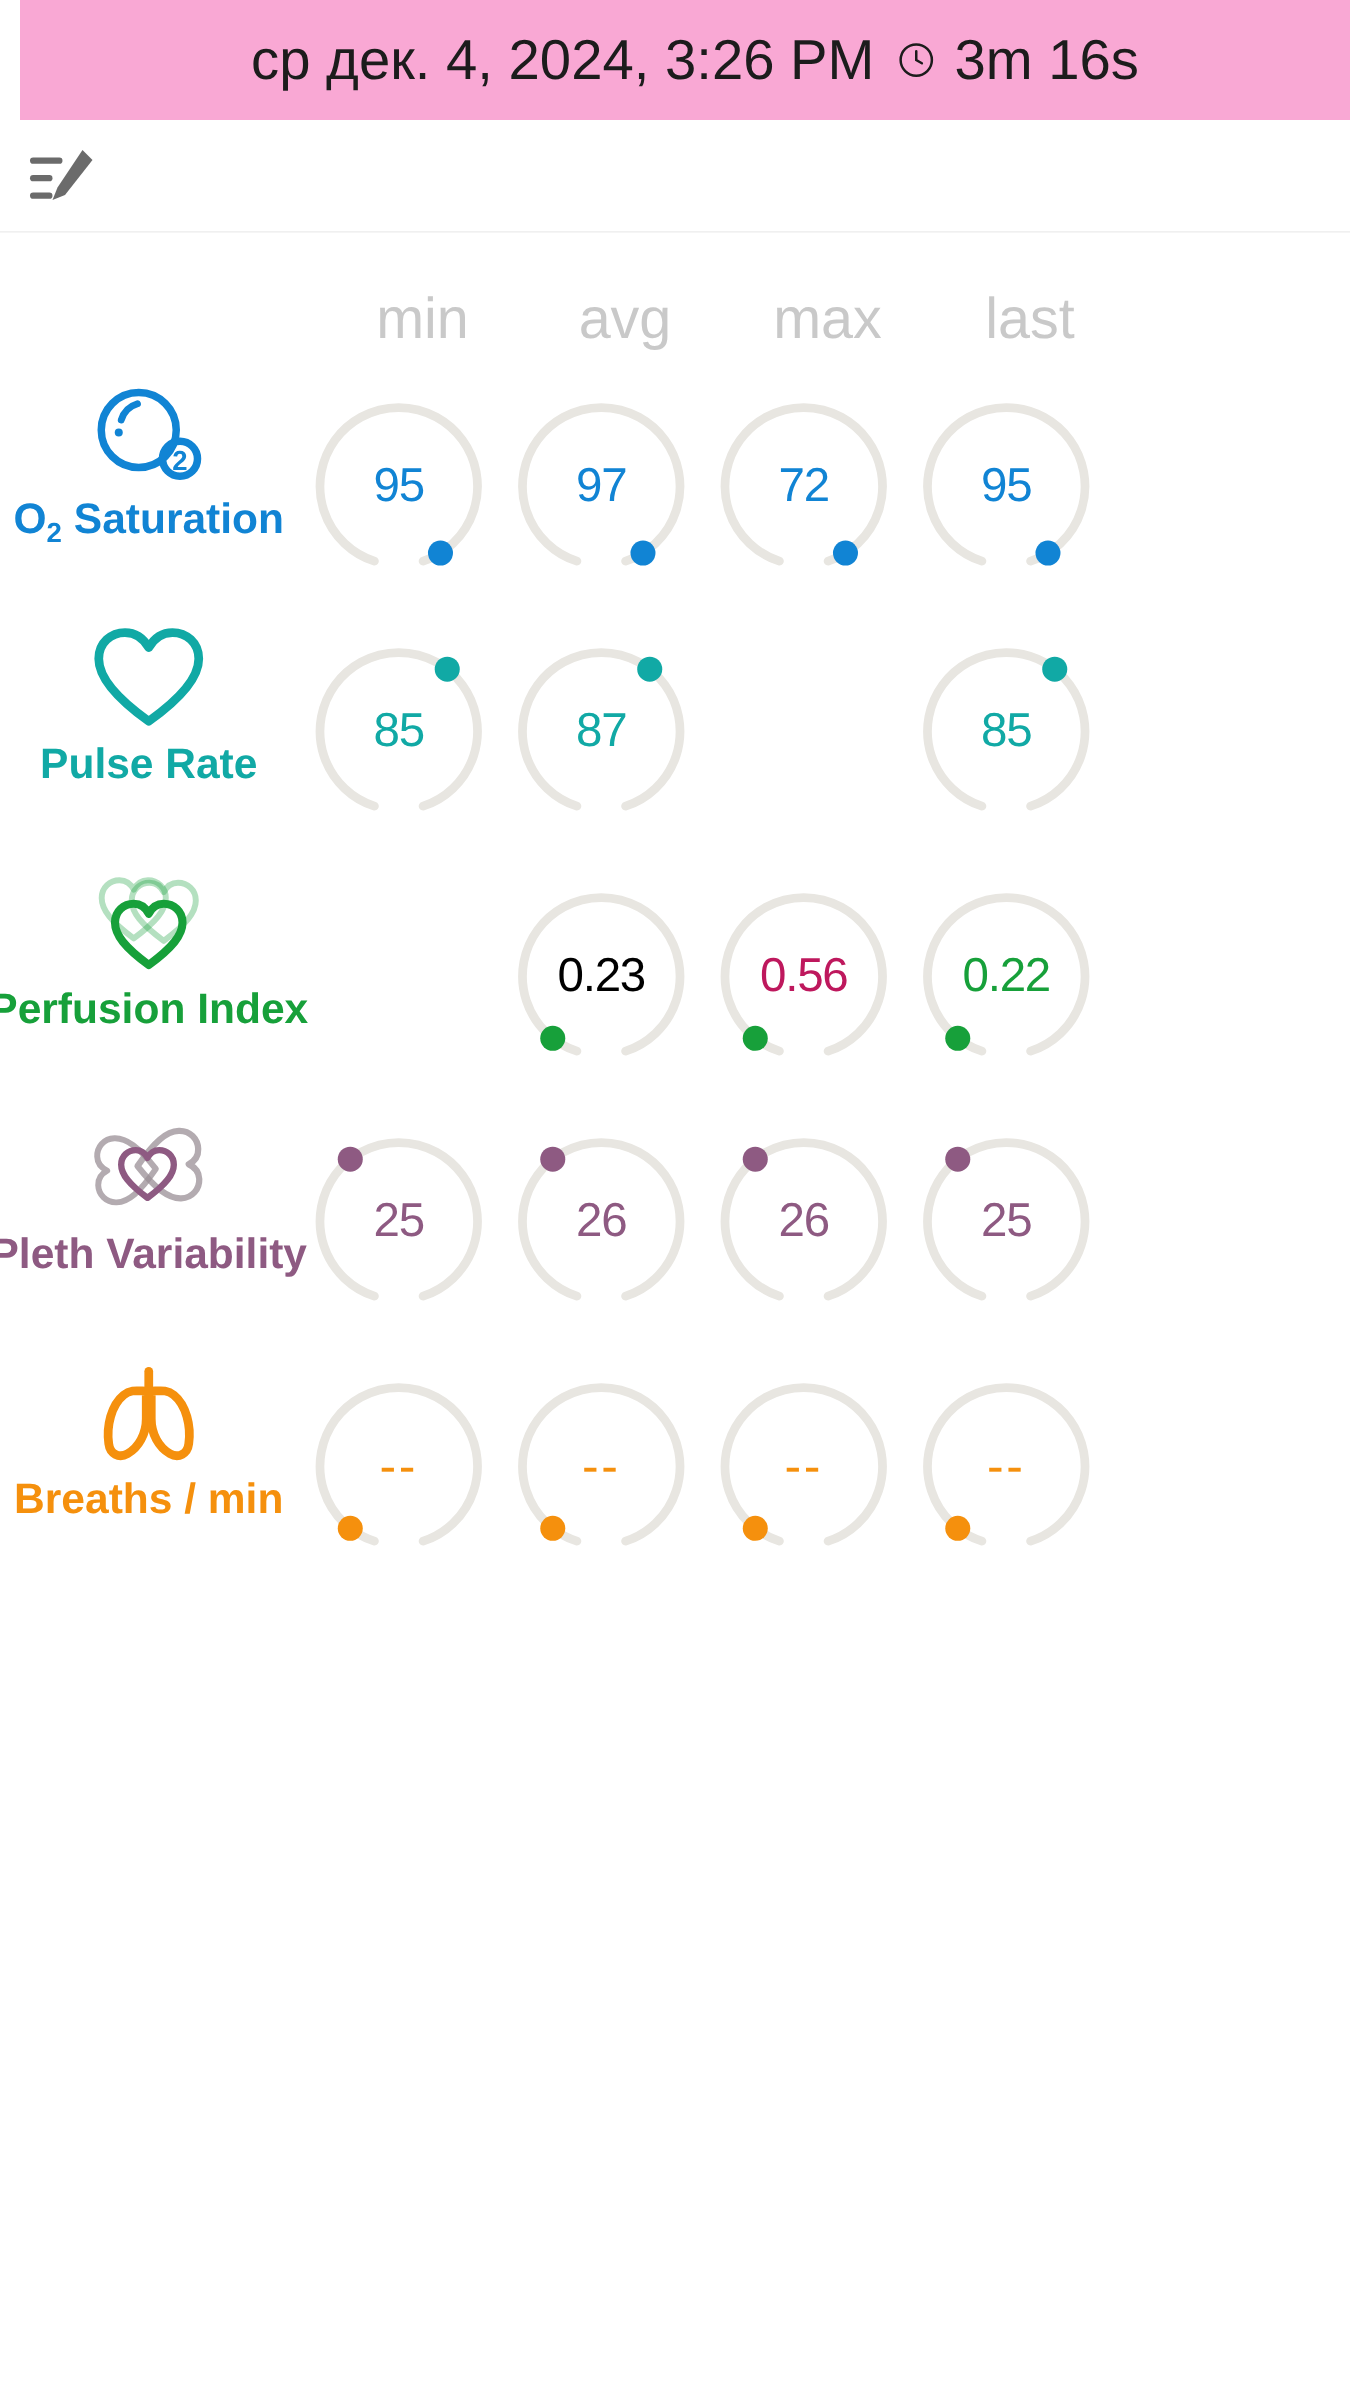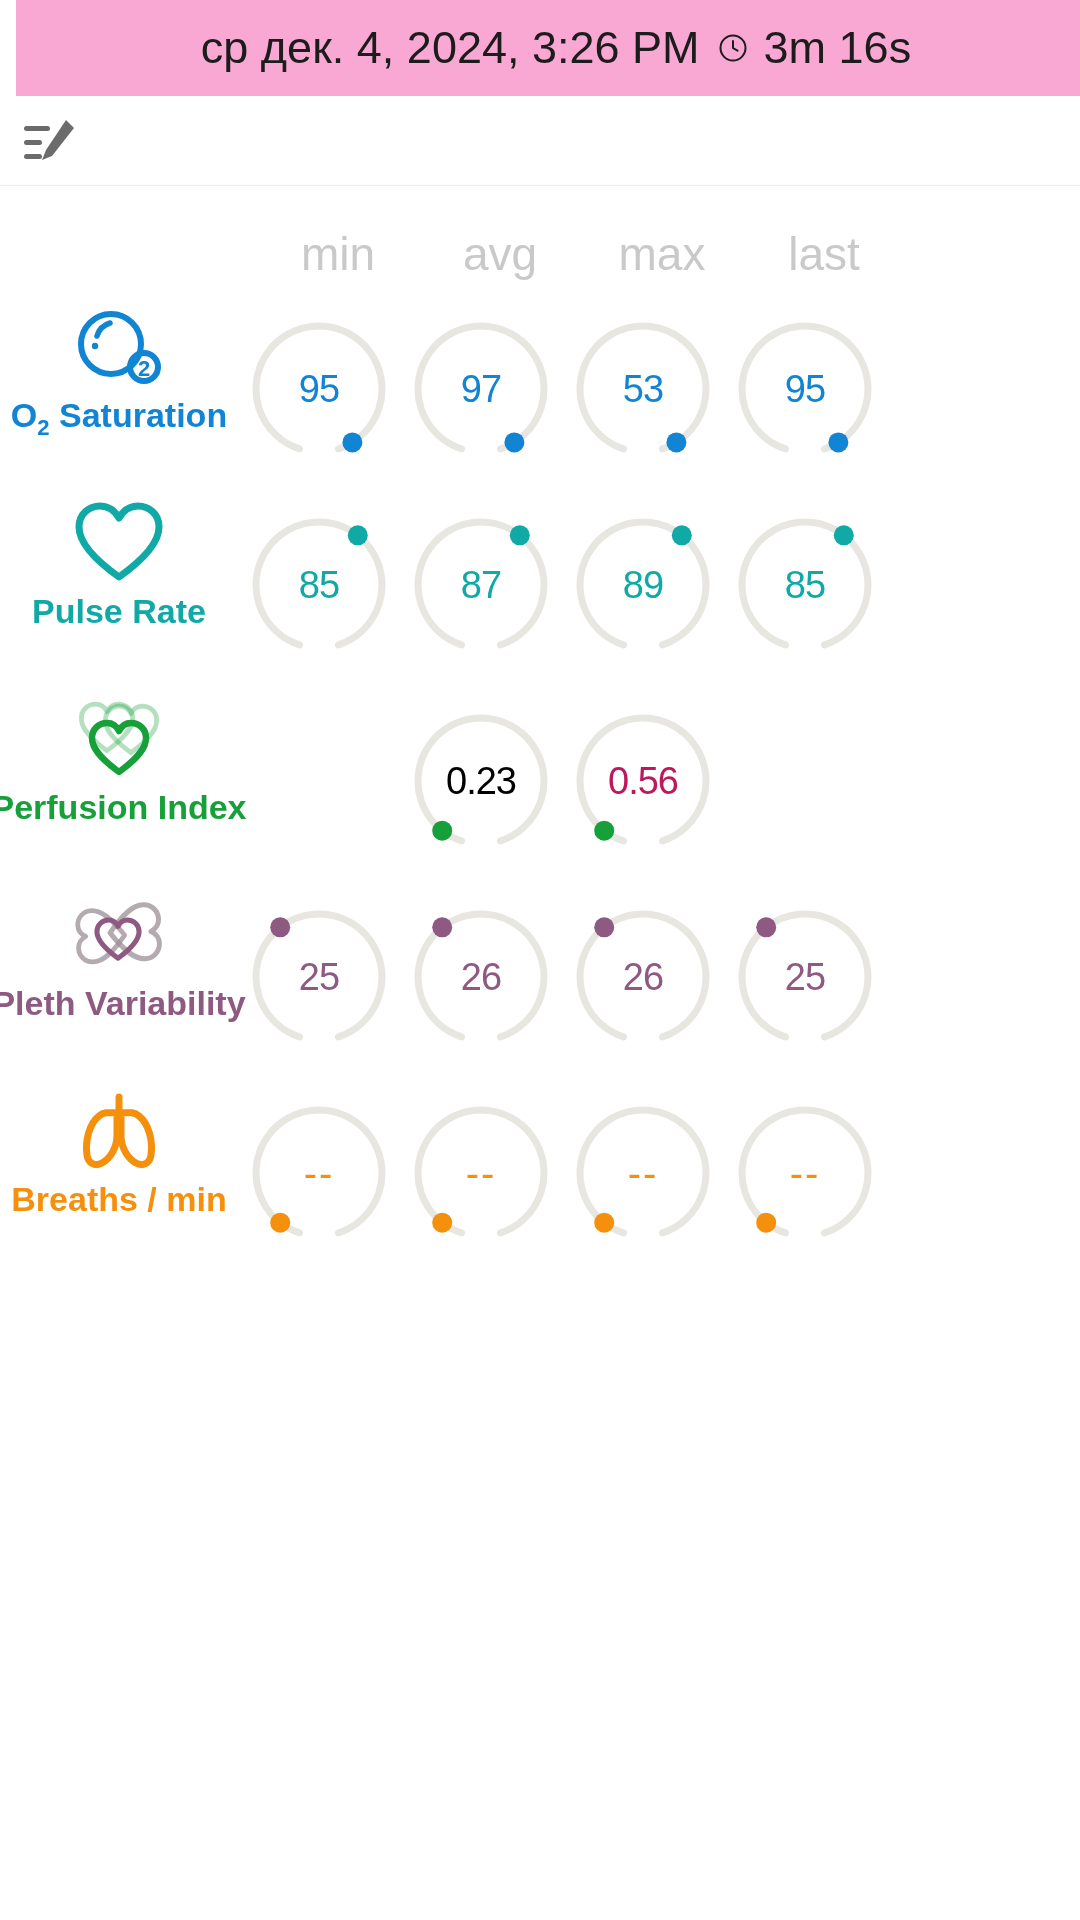--- a/index.html
+++ b/index.html
@@ -181,21 +181,21 @@
               <path d="M 61.53 140.92 A 63 63 0 1 1 100.47 140.92" fill="none" stroke="#e8e6e1" stroke-width="7" stroke-linecap="round"></path>
               <circle cx="114.38" cy="134.43" r="10" fill="#1184d4"></circle>
             </svg>
             <div class="gauge-value" style="color: rgb(17, 132, 212);">97</div>
           </div>
           <div class="gauge" style="left: 324px;">
             <svg width="162" height="162" viewBox="0 0 162 162">
               <path d="M 61.53 140.92 A 63 63 0 1 1 100.47 140.92" fill="none" stroke="#e8e6e1" stroke-width="7" stroke-linecap="round"></path>
               <circle cx="114.38" cy="134.43" r="10" fill="#1184d4"></circle>
             </svg>
-            <div class="gauge-value" style="color: rgb(17, 132, 212);">53</div>
+            <div class="gauge-value" style="color: rgb(17, 132, 212);">72</div>
           </div>
           <div class="gauge" style="left: 486px;">
             <svg width="162" height="162" viewBox="0 0 162 162">
               <path d="M 61.53 140.92 A 63 63 0 1 1 100.47 140.92" fill="none" stroke="#e8e6e1" stroke-width="7" stroke-linecap="round"></path>
               <circle cx="114.38" cy="134.43" r="10" fill="#1184d4"></circle>
             </svg>
             <div class="gauge-value" style="color: rgb(17, 132, 212);">95</div>
           </div>
         </div>
       </div>
@@ -215,27 +215,20 @@
               <circle cx="119.79" cy="31.36" r="10" fill="#11a9a5"></circle>
             </svg>
             <div class="gauge-value" style="color: rgb(17, 169, 165);">85</div>
           </div>
           <div class="gauge" style="left: 162px;">
             <svg width="162" height="162" viewBox="0 0 162 162">
               <path d="M 61.53 140.92 A 63 63 0 1 1 100.47 140.92" fill="none" stroke="#e8e6e1" stroke-width="7" stroke-linecap="round"></path>
               <circle cx="119.79" cy="31.36" r="10" fill="#11a9a5"></circle>
             </svg>
             <div class="gauge-value" style="color: rgb(17, 169, 165);">87</div>
-          </div>
-          <div class="gauge" style="left: 324px;">
-            <svg width="162" height="162" viewBox="0 0 162 162">
-              <path d="M 61.53 140.92 A 63 63 0 1 1 100.47 140.92" fill="none" stroke="#e8e6e1" stroke-width="7" stroke-linecap="round"></path>
-              <circle cx="119.79" cy="31.36" r="10" fill="#11a9a5"></circle>
-            </svg>
-            <div class="gauge-value" style="color: rgb(17, 169, 165);">89</div>
           </div>
           <div class="gauge" style="left: 486px;">
             <svg width="162" height="162" viewBox="0 0 162 162">
               <path d="M 61.53 140.92 A 63 63 0 1 1 100.47 140.92" fill="none" stroke="#e8e6e1" stroke-width="7" stroke-linecap="round"></path>
               <circle cx="119.79" cy="31.36" r="10" fill="#11a9a5"></circle>
             </svg>
             <div class="gauge-value" style="color: rgb(17, 169, 165);">85</div>
           </div>
         </div>
       </div>
@@ -263,20 +256,27 @@
               <circle cx="42.21" cy="130.64" r="10" fill="#17a03a"></circle>
             </svg>
             <div class="gauge-value" style="color: #000000;">0.23</div>
           </div>
           <div class="gauge" style="left: 324px;">
             <svg width="162" height="162" viewBox="0 0 162 162">
               <path d="M 61.53 140.92 A 63 63 0 1 1 100.47 140.92" fill="none" stroke="#e8e6e1" stroke-width="7" stroke-linecap="round"></path>
               <circle cx="42.21" cy="130.64" r="10" fill="#17a03a"></circle>
             </svg>
             <div class="gauge-value" style="color: #be185d;">0.56</div>
+          </div>
+          <div class="gauge" style="left: 486px;">
+            <svg width="162" height="162" viewBox="0 0 162 162">
+              <path d="M 61.53 140.92 A 63 63 0 1 1 100.47 140.92" fill="none" stroke="#e8e6e1" stroke-width="7" stroke-linecap="round"></path>
+              <circle cx="42.21" cy="130.64" r="10" fill="#17a03a"></circle>
+            </svg>
+            <div class="gauge-value" style="color: rgb(23, 160, 58);">0.22</div>
           </div>
         </div>
       </div>
       <div class="metric-row">
         <div class="metric-left">
           <div class="metric-icon">
             <svg width="110" height="86" viewBox="0 0 110 86">
               <g transform="translate(36,44) rotate(-92) scale(0.95)" opacity="0.75">
                 <path d="M0 26 C-19 12 -27 2 -27 -8 C-27 -17 -20 -23 -12 -23 C-6 -23 -2 -19 0 -15 C2 -19 6 -23 12 -23 C20 -23 27 -17 27 -8 C27 2 19 12 0 26 Z" fill="none" stroke="#9a8f95" stroke-width="5" stroke-linejoin="round"></path>
               </g>

